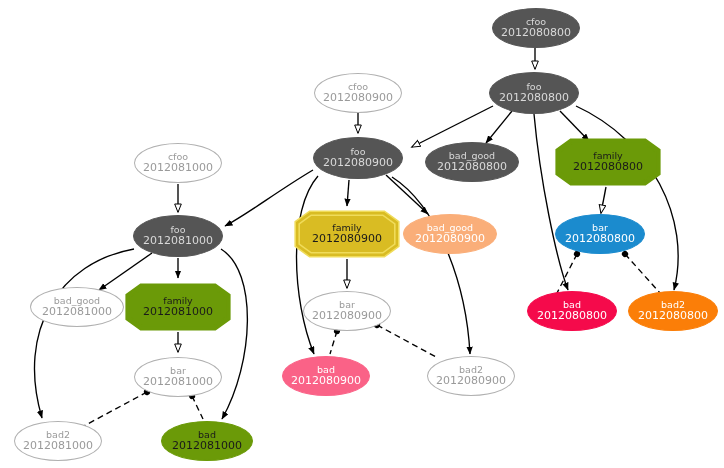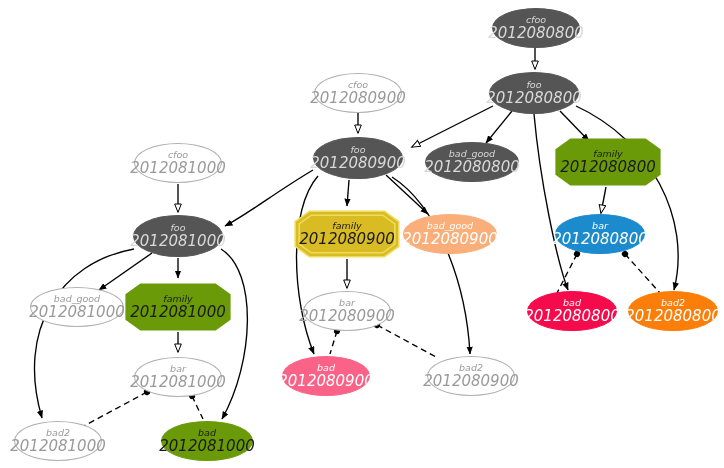--- a/index.html
+++ b/index.html
@@ -3,23 +3,23 @@
 <meta charset="utf-8">
 <style>
   html,body{margin:0;padding:0;background:#ffffff;}
   body{width:724px;height:468px;overflow:hidden;
        font-family:"DejaVu Sans","Liberation Sans",sans-serif;}
   #graph{position:relative;width:724px;height:468px;}
   svg.edges{position:absolute;left:0;top:0;width:724px;height:468px;}
   .node{position:absolute;transform:translate(-50%,-50%);
         display:flex;align-items:center;justify-content:center;}
   .node .lbl{position:relative;z-index:2;text-align:center;line-height:1.18;
-             pointer-events:none;white-space:nowrap;font-style:italic;}
+             pointer-events:none;white-space:nowrap;}
   .node .lbl .n1{display:block;font-size:9.5px;}
-  .node .lbl .n2{display:block;font-size:15px;}
+  .node .lbl .n2{display:block;font-size:11px;}
   .ell{border-radius:50%;box-sizing:border-box;}
 </style>
 </head>
 <body>
 
 <div id="graph">
 
   <svg class="edges" viewBox="0 0 724 468" xmlns="http://www.w3.org/2000/svg">
     <defs>
       <marker id="arrFilled" markerWidth="9" markerHeight="9" refX="7.4" refY="3.2" orient="auto" markerUnits="userSpaceOnUse">

